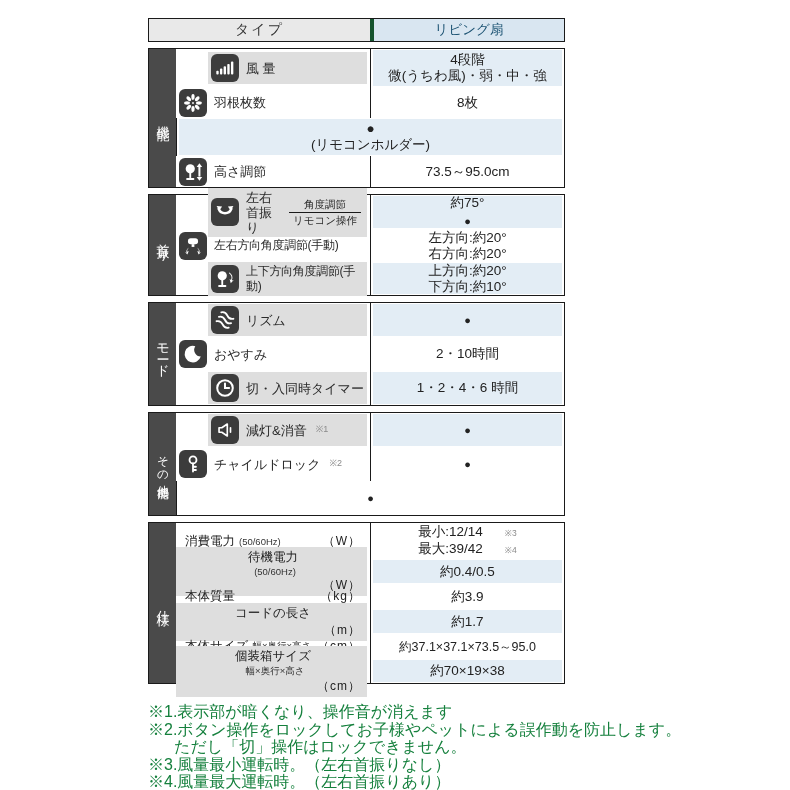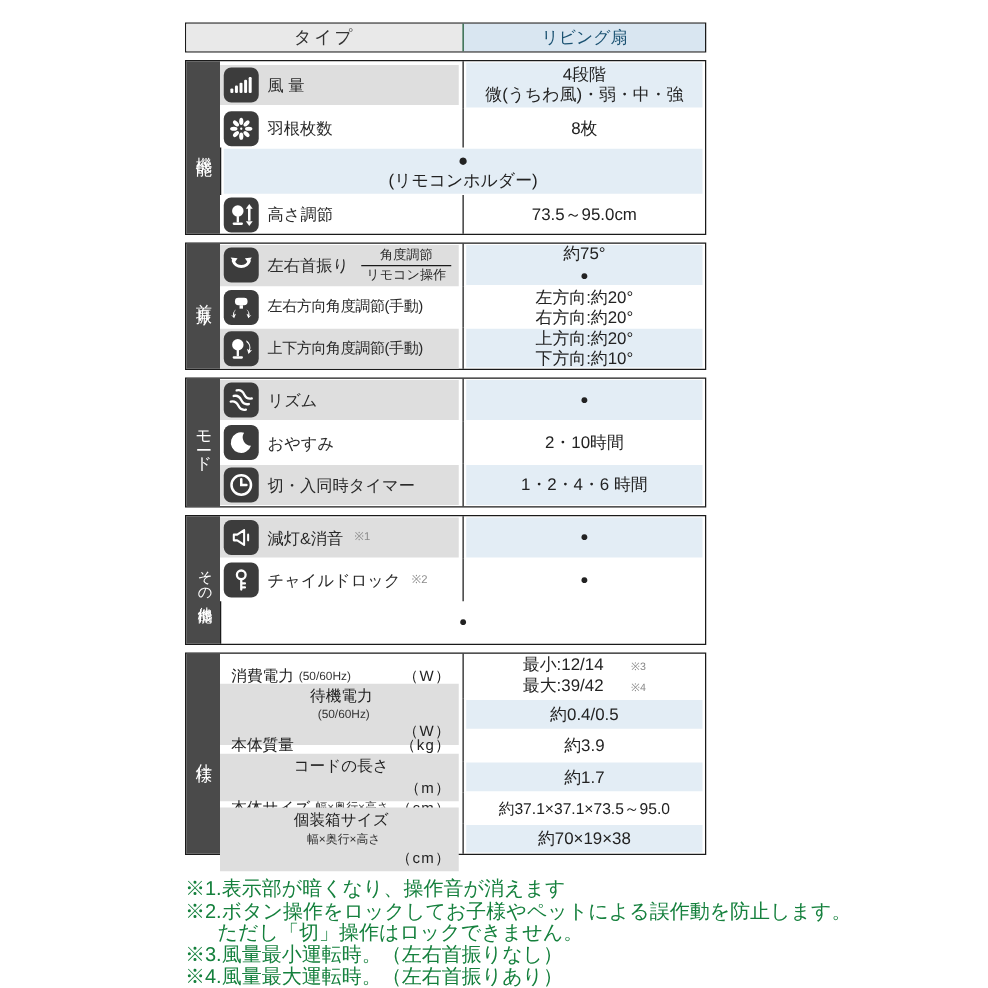--- a/index.html
+++ b/index.html
@@ -5,33 +5,33 @@
   * { margin:0; padding:0; box-sizing:border-box; }
   html,body { background:#fff; width:790px; height:790px; font-family:"Liberation Sans", sans-serif; color:#222; }
   .page { position:relative; width:790px; height:790px; background:#fff; }
   .spec { position:absolute; left:148px; top:18px; width:417px; }
 
   
   .hdr-box { border:1px solid #1a1a1a; }
   .hdr-row { display:flex; height:22px; }
   .hdr-row + .hdr-row { border-top:1px solid #1a1a1a; }
   .hdr-left { width:221px; background:#e9e9e9; display:flex; align-items:center; justify-content:center; font-size:14px; letter-spacing:2px; color:#333; }
-  .hdr-right { flex:1; border-left:1px solid #14532d; display:flex; align-items:center; justify-content:center; }
+  .hdr-right { flex:1; border-left:4px solid #14532d; display:flex; align-items:center; justify-content:center; }
   .type-val { background:#d9e6f1; color:#1b5272; font-size:13.5px; }
   .model-val { background:#136f8e; color:#fff; font-size:15.5px; letter-spacing:0.5px; }
 
   
   .sec { border:1px solid #1a1a1a; margin-top:6px; display:flex; }
   .side { width:27px; background:#4a4a4a; color:#fff; display:flex; align-items:center; justify-content:center; }
   .side span { writing-mode:vertical-rl; text-orientation:upright; font-size:13px; letter-spacing:3px; }
   .rows { flex:1; display:flex; flex-direction:column; }
   .row { display:flex; }
   .label-cell { width:194px; display:flex; align-items:center; position:relative; }
   .label-inner { flex:1; display:flex; align-items:center; gap:7px; padding:2px 2px 2px 3px; margin:1px 3px 1px 0; }
-  .shaded .label-inner { background:#dedede; }
+  .shaded .label-inner { background:#dedede;margin-left:32px; }
   .value-cell { flex:1; border-left:1px solid #1a1a1a; display:flex; }
   .vblock { flex:1; margin:1px 2px; display:flex; flex-direction:column; align-items:center; justify-content:center; text-align:center; font-size:13.5px; line-height:16px; white-space:pre-line; }
   .blue .vblock { background:#e3edf5; }
   .icon { width:28px; height:28px; min-width:28px; background:#3c3c3c; border-radius:6px; display:flex; align-items:center; justify-content:center; }
   .icon svg { width:22px; height:22px; display:block; }
   .lbl { font-size:13px; color:#2a2a2a; white-space:pre-line; line-height:15px; }
   .lbl.tight { font-size:12px; letter-spacing:-0.3px; }
   .sup { font-size:9px; color:#8a8a8a; margin-left:2px; align-self:flex-start; padding-top:6px; }
   .dot { font-size:11px; }
 

